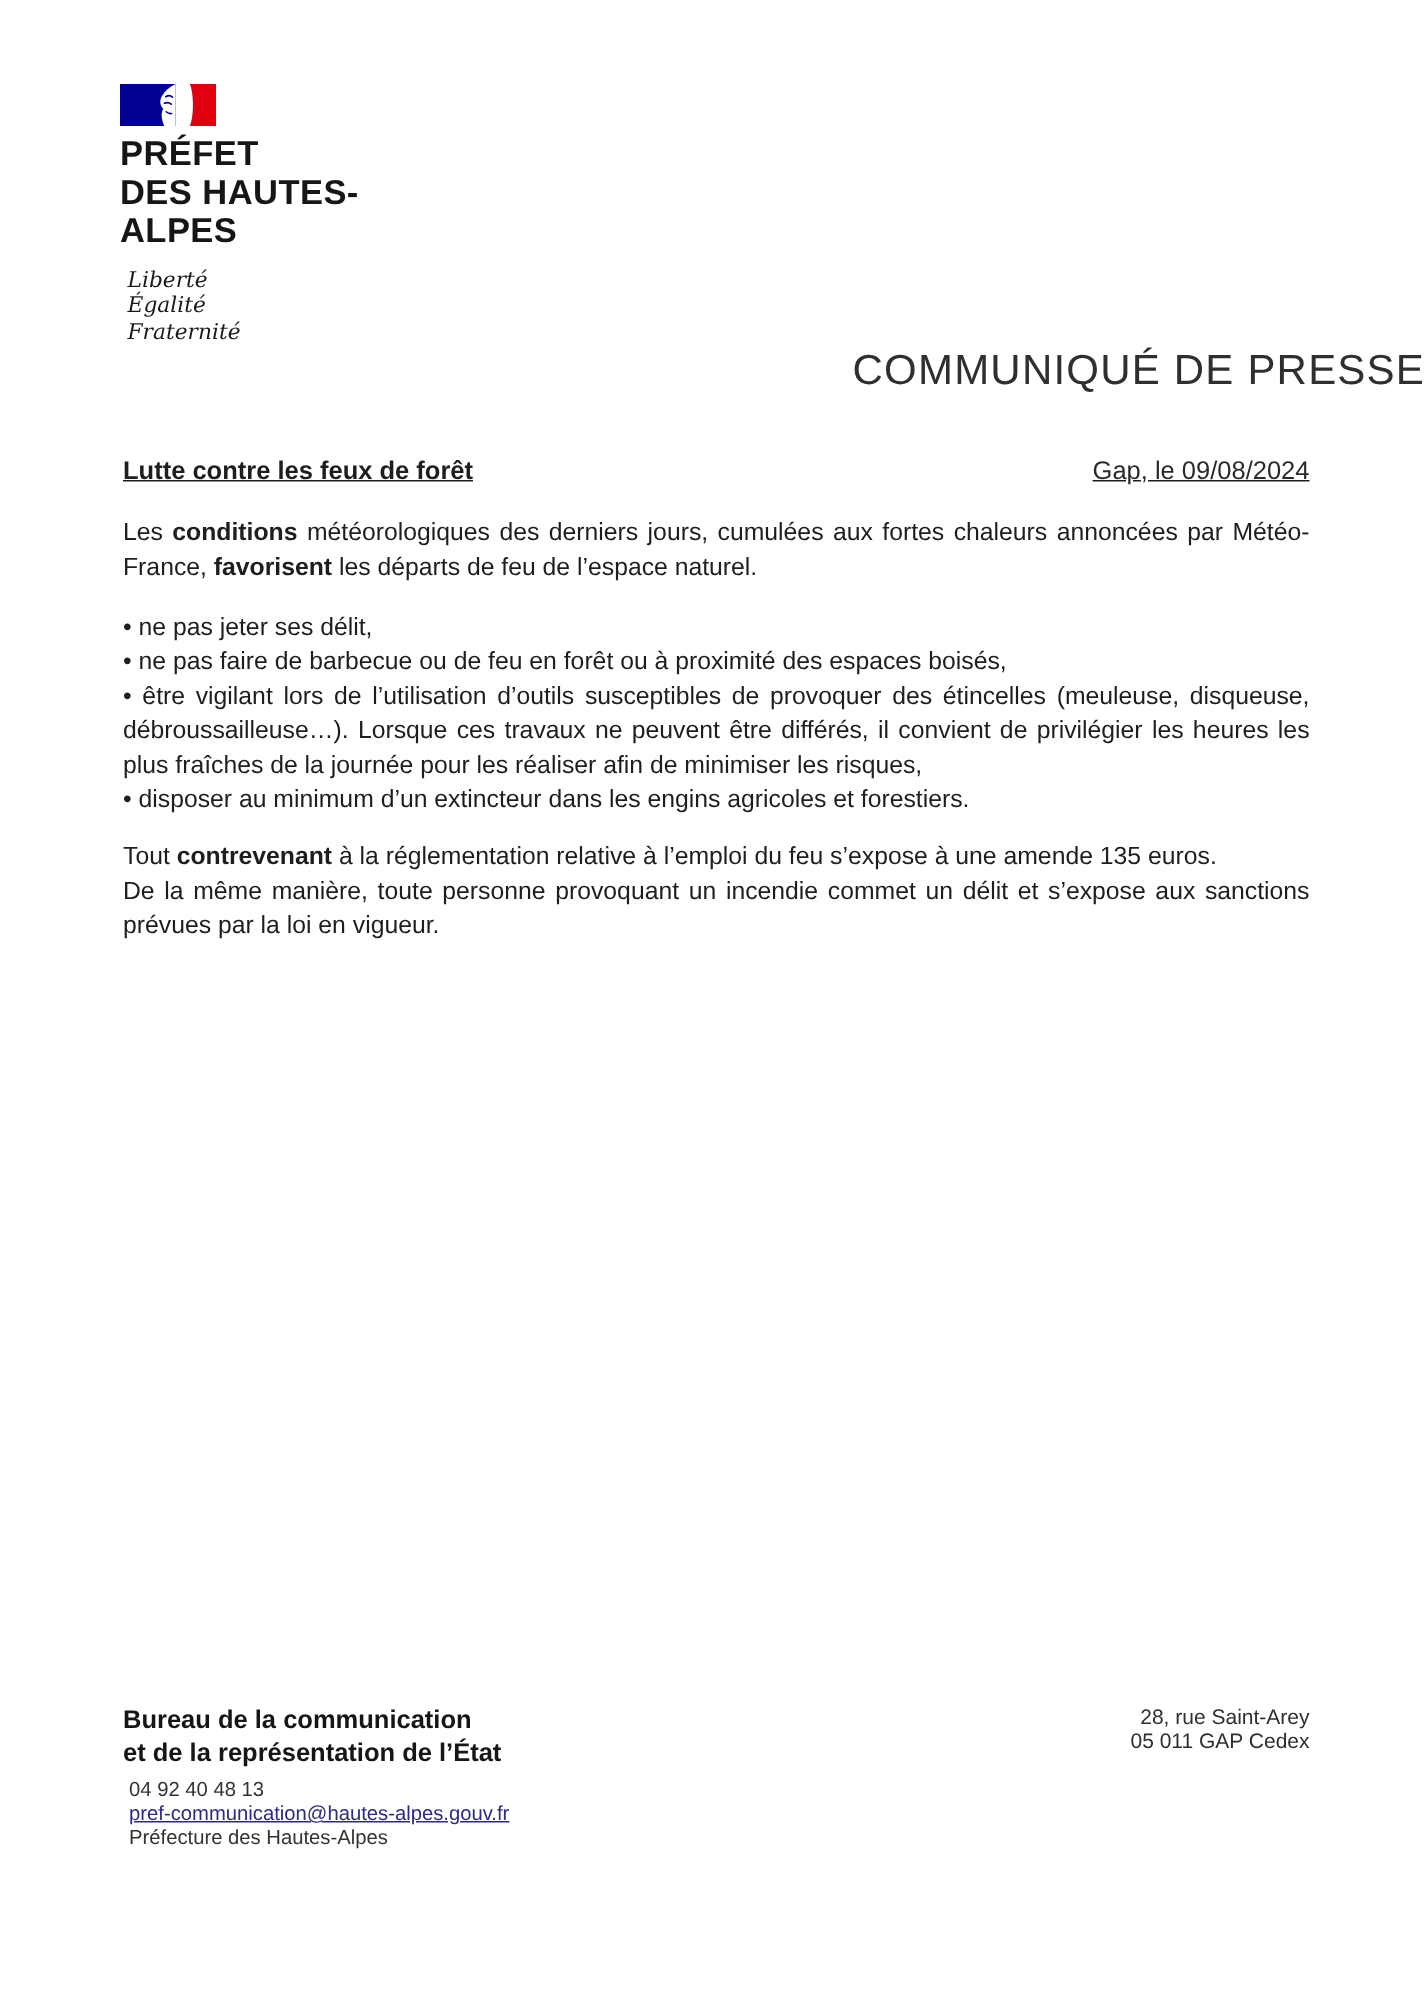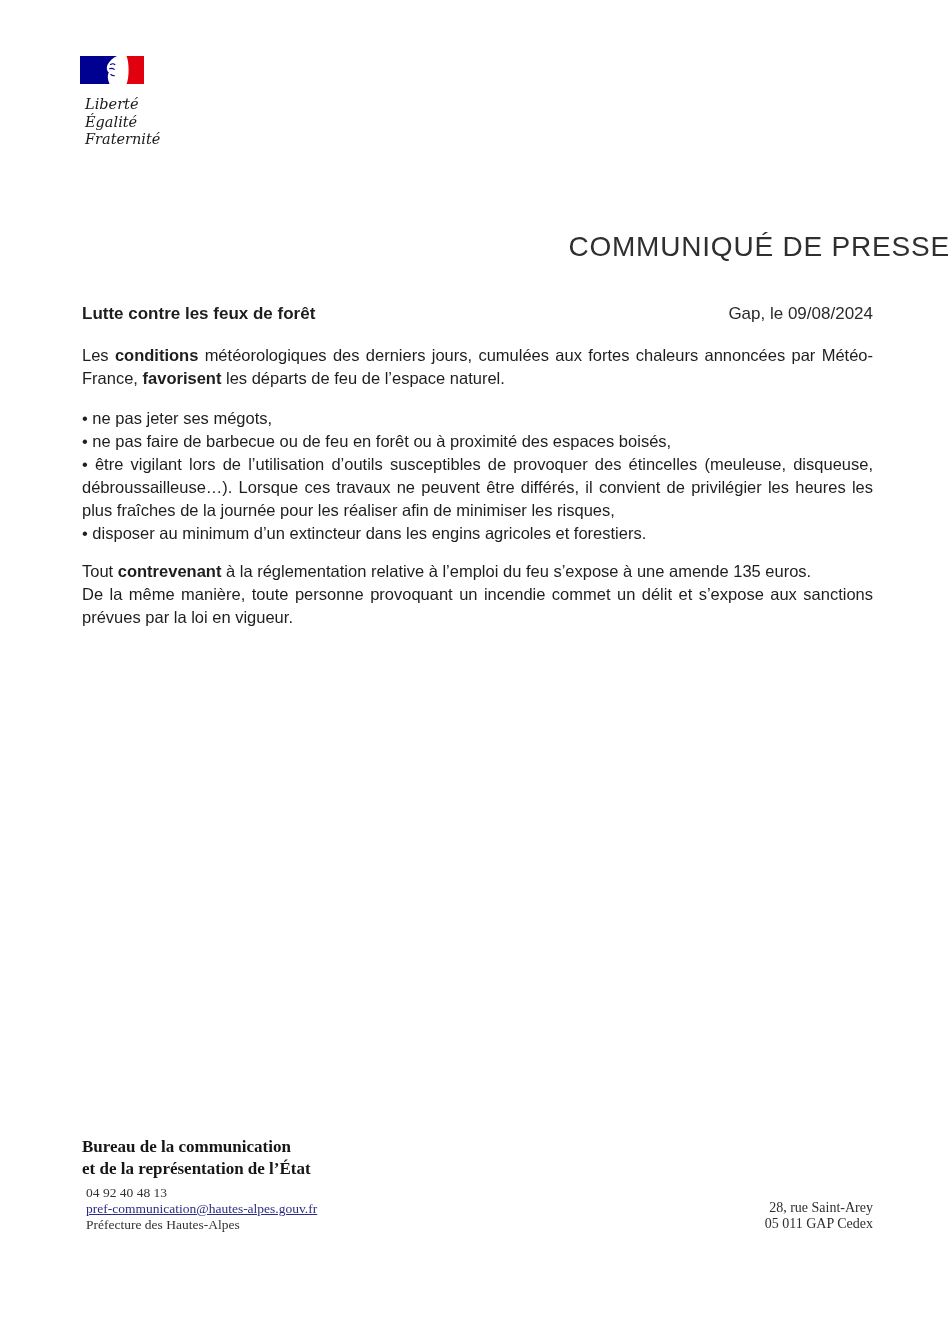--- a/index.html
+++ b/index.html
@@ -40,36 +40,36 @@
     font-size:28px;
     font-weight:400;
     letter-spacing:0.8px;
     color:#2f2f2f;
   }
   
   .content{
     position:absolute;top:302px;left:82px;right:77px;
     font-size:16.5px;line-height:23px;
   }
-  .head-row{display:flex;justify-content:space-between;align-items:baseline;}
+  .head-row{display:flex;justify-content:space-between;align-items:baseline;text-decoration:underline;}
   .head-title{font-weight:700;font-size:17px;}
   .head-date{font-size:17px;color:#2a2a2a;}
   .head-sub{font-size:16.5px;margin-top:1px;}
   .para{
     text-align:justify;
     margin:0 0 13px 0;
   }
   .para.first{margin-top:19px;}
   .bullets{margin:17px 0 15px 0;}
   .para.bullet{margin:0;text-align:justify;}
   .b{font-weight:700;}
   
   .footer{
     position:absolute;top:1136px;left:82px;right:77px;
-    display:flex;justify-content:space-between;align-items:flex-end;font-family:Liberation Serif, serif;
+    display:flex;justify-content:space-between;align-items:flex-start;
   }
   .office{
     font-weight:700;font-size:17px;line-height:21.5px;
     color:#161616;white-space:pre-line;
   }
   .contact{margin-top:6px;margin-left:4px;font-size:13.5px;line-height:16px;color:#333333;}
   .contact a{text-decoration:underline;}
   .address{
     text-align:right;font-size:14px;line-height:16px;color:#2f2f2f;
     white-space:pre-line;padding-bottom:1px;
@@ -83,39 +83,42 @@
   <div class="logo-block">
     <svg class="flag" width="64" height="28" viewBox="0 0 64 28" aria-hidden="true">
       <rect x="0" y="0" width="37" height="28" fill="#000091"></rect>
       <rect x="42" y="0" width="22" height="28" fill="#E1000F"></rect>
 
       <path d="M37,0 L37,28 L29.5,28 C27.5,23 27.2,19.5 28.8,16.5 C26.5,14.5 26.3,10.5 28,8 C29.8,5 32.8,1.8 37,0 Z" fill="#ffffff"></path>
       <path d="M30.5,8.5 q2.6,-1.6 4.4,0.2 M29.6,12.8 q2.7,-1 4.6,0.6 M30.8,18.5 q1.8,1.6 3.6,1.2" stroke="#000091" stroke-width="1.1" fill="none" stroke-linecap="round"></path>
 
       <path d="M42,0 L42,28 L46.5,28 C49.3,22 49.3,6 46.5,0 Z" fill="#ffffff"></path>
     </svg>
+    <div class="ministry">PRÉFET
+DES HAUTES-
+ALPES</div>
     <div class="motto">Liberté
 Égalité
 Fraternité</div>
   </div>
 
   <div class="doc-type">COMMUNIQUÉ DE PRESSE</div>
 
   <div class="content">
     <div class="head-row">
       <span class="head-title">Lutte contre les feux de forêt</span>
       <span class="head-date">Gap, le 09/08/2024</span>
     </div>
 
     <div>
         <div class="para first"><span>Les </span><span class="b">conditions</span><span> météorologiques des derniers jours, cumulées aux fortes chaleurs annoncées par Météo-France, </span><span class="b">favorisent</span><span> les départs de feu de l’espace naturel.</span></div>
       </div>
 
     <div class="bullets">
-        <div class="para bullet"><span>• ne pas jeter ses mégots,</span></div>
+        <div class="para bullet"><span>• ne pas jeter ses délit,</span></div>
         <div class="para bullet"><span>• ne pas faire de barbecue ou de feu en forêt ou à proximité des espaces boisés,</span></div>
         <div class="para bullet"><span>• être vigilant lors de l’utilisation d’outils susceptibles de provoquer des étincelles (meuleuse, disqueuse, débroussailleuse…). Lorsque ces travaux ne peuvent être différés, il convient de privilégier les heures les plus fraîches de la journée pour les réaliser afin de minimiser les risques,</span></div>
         <div class="para bullet"><span>• disposer au minimum d’un extincteur dans les engins agricoles et forestiers.</span></div>
       </div>
 
     <div>
         <div class="para"><span>Tout </span><span class="b">contrevenant</span><span> à la réglementation relative à l’emploi du feu s’expose à une amende 135 euros.</span><br><span>De la même manière, toute personne provoquant un incendie commet un délit et s’expose aux sanctions prévues par la loi en vigueur.</span></div>
       </div>
   </div>
 

